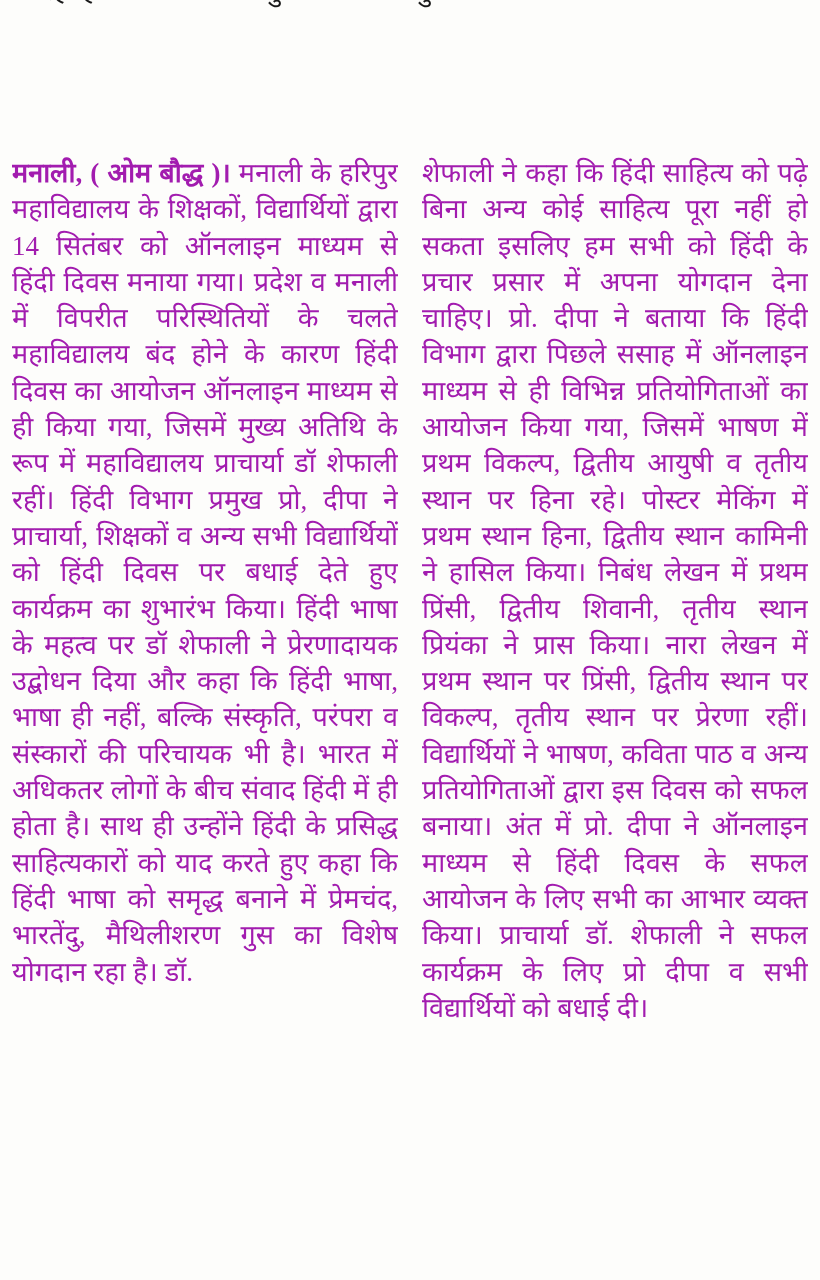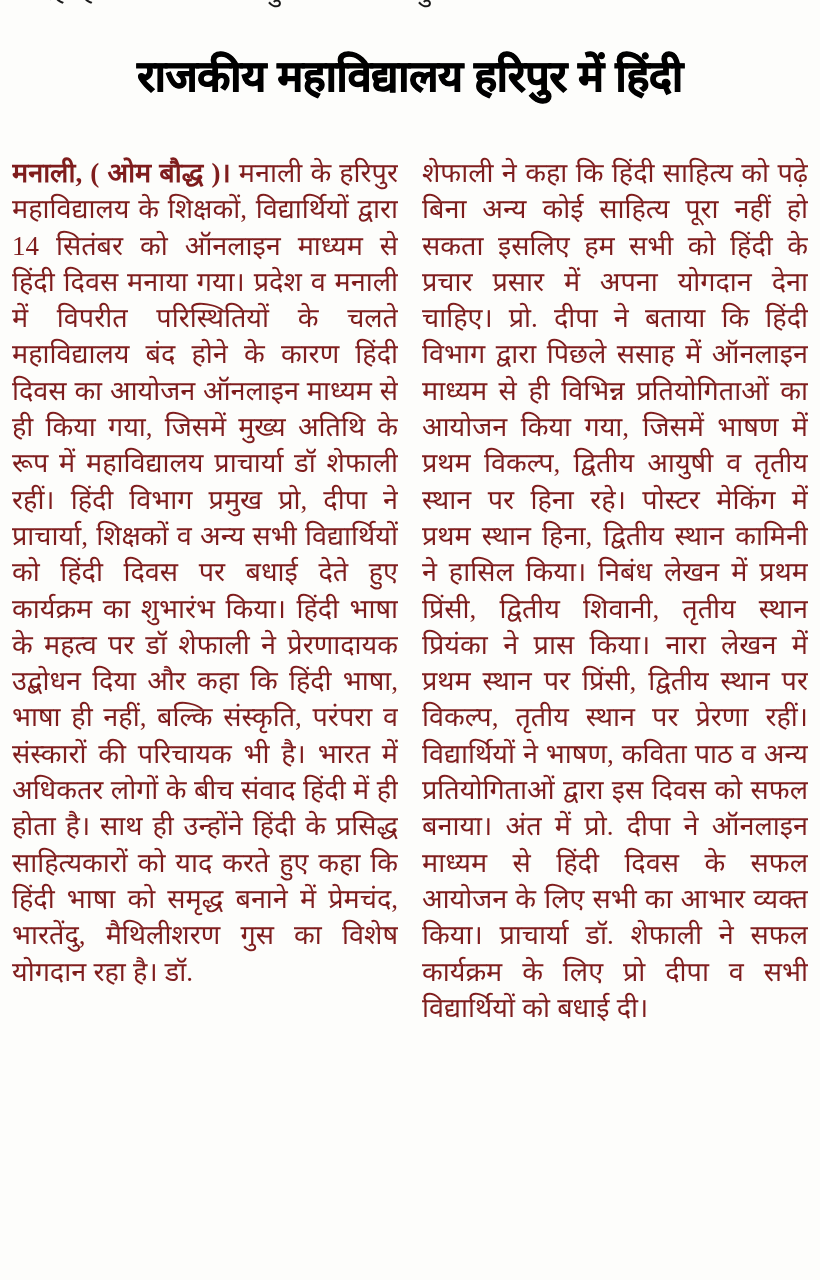--- a/index.html
+++ b/index.html
@@ -87,37 +87,36 @@
   }
 
   .col-text {
     margin: 0;
     font-size: 27px;
     line-height: 36.3px;
     text-align: justify;
     text-align-last: left;
     -moz-text-align-last: left;
     word-spacing: 0.5px;
-    color: #7f1d1d;
+    color: #a21caf;
     hyphens: none;
   }
 
   .dateline {
     font-weight: bold;
   }
 </style>
 </head>
 <body>
 
 <div class="clip-top-remnant">
   <div class="remnant-line"><span>जा रहा है।</span><span class="gap"></span><span>माननीय मुख्यमंत्री जी ने मुख्य</span></div>
 </div>
 
 <h1 class="headline">
-  <span class="hl-line">राजकीय महाविद्यालय हरिपुर में हिंदी</span>
 </h1>
 
 <div class="article-body">
 
   <div class="column">
     <p class="col-text"><span class="dateline">मनाली, ( ओम बौद्ध )।</span><span> मनाली के हरिपुर महाविद्यालय के शिक्षकों, विद्यार्थियों द्वारा 14 सितंबर को ऑनलाइन माध्यम से हिंदी दिवस मनाया गया। प्रदेश व मनाली में विपरीत परिस्थितियों के चलते महाविद्यालय बंद होने के कारण हिंदी दिवस का आयोजन ऑनलाइन माध्यम से ही किया गया, जिसमें मुख्य अतिथि के रूप में महाविद्यालय प्राचार्या डॉ शेफाली रहीं। हिंदी विभाग प्रमुख प्रो, दीपा ने प्राचार्या, शिक्षकों व अन्य सभी विद्यार्थियों को हिंदी दिवस पर बधाई देते हुए कार्यक्रम का शुभारंभ किया। हिंदी भाषा के महत्व पर डॉ शेफाली ने प्रेरणादायक उद्बोधन दिया और कहा कि हिंदी भाषा, भाषा ही नहीं, बल्कि संस्कृति, परंपरा व संस्कारों की परिचायक भी है। भारत में अधिकतर लोगों के बीच संवाद हिंदी में ही होता है। साथ ही उन्होंने हिंदी के प्रसिद्ध साहित्यकारों को याद करते हुए कहा कि हिंदी भाषा को समृद्ध बनाने में प्रेमचंद, भारतेंदु, मैथिलीशरण गुस का विशेष योगदान रहा है। डॉ.</span></p>
   </div>
 
   <div class="column">
     <p class="col-text"><span>शेफाली ने कहा कि हिंदी साहित्य को पढ़े बिना अन्य कोई साहित्य पूरा नहीं हो सकता इसलिए हम सभी को हिंदी के प्रचार प्रसार में अपना योगदान देना चाहिए। प्रो. दीपा ने बताया कि हिंदी विभाग द्वारा पिछले ससाह में ऑनलाइन माध्यम से ही विभिन्न प्रतियोगिताओं का आयोजन किया गया, जिसमें भाषण में प्रथम विकल्प, द्वितीय आयुषी व तृतीय स्थान पर हिना रहे। पोस्टर मेकिंग में प्रथम स्थान हिना, द्वितीय स्थान कामिनी ने हासिल किया। निबंध लेखन में प्रथम प्रिंसी, द्वितीय शिवानी, तृतीय स्थान प्रियंका ने प्रास किया। नारा लेखन में प्रथम स्थान पर प्रिंसी, द्वितीय स्थान पर विकल्प, तृतीय स्थान पर प्रेरणा रहीं। विद्यार्थियों ने भाषण, कविता पाठ व अन्य प्रतियोगिताओं द्वारा इस दिवस को सफल बनाया। अंत में प्रो. दीपा ने ऑनलाइन माध्यम से हिंदी दिवस के सफल आयोजन के लिए सभी का आभार व्यक्त किया। प्राचार्या डॉ. शेफाली ने सफल कार्यक्रम के लिए प्रो दीपा व सभी विद्यार्थियों को बधाई दी।</span></p>

